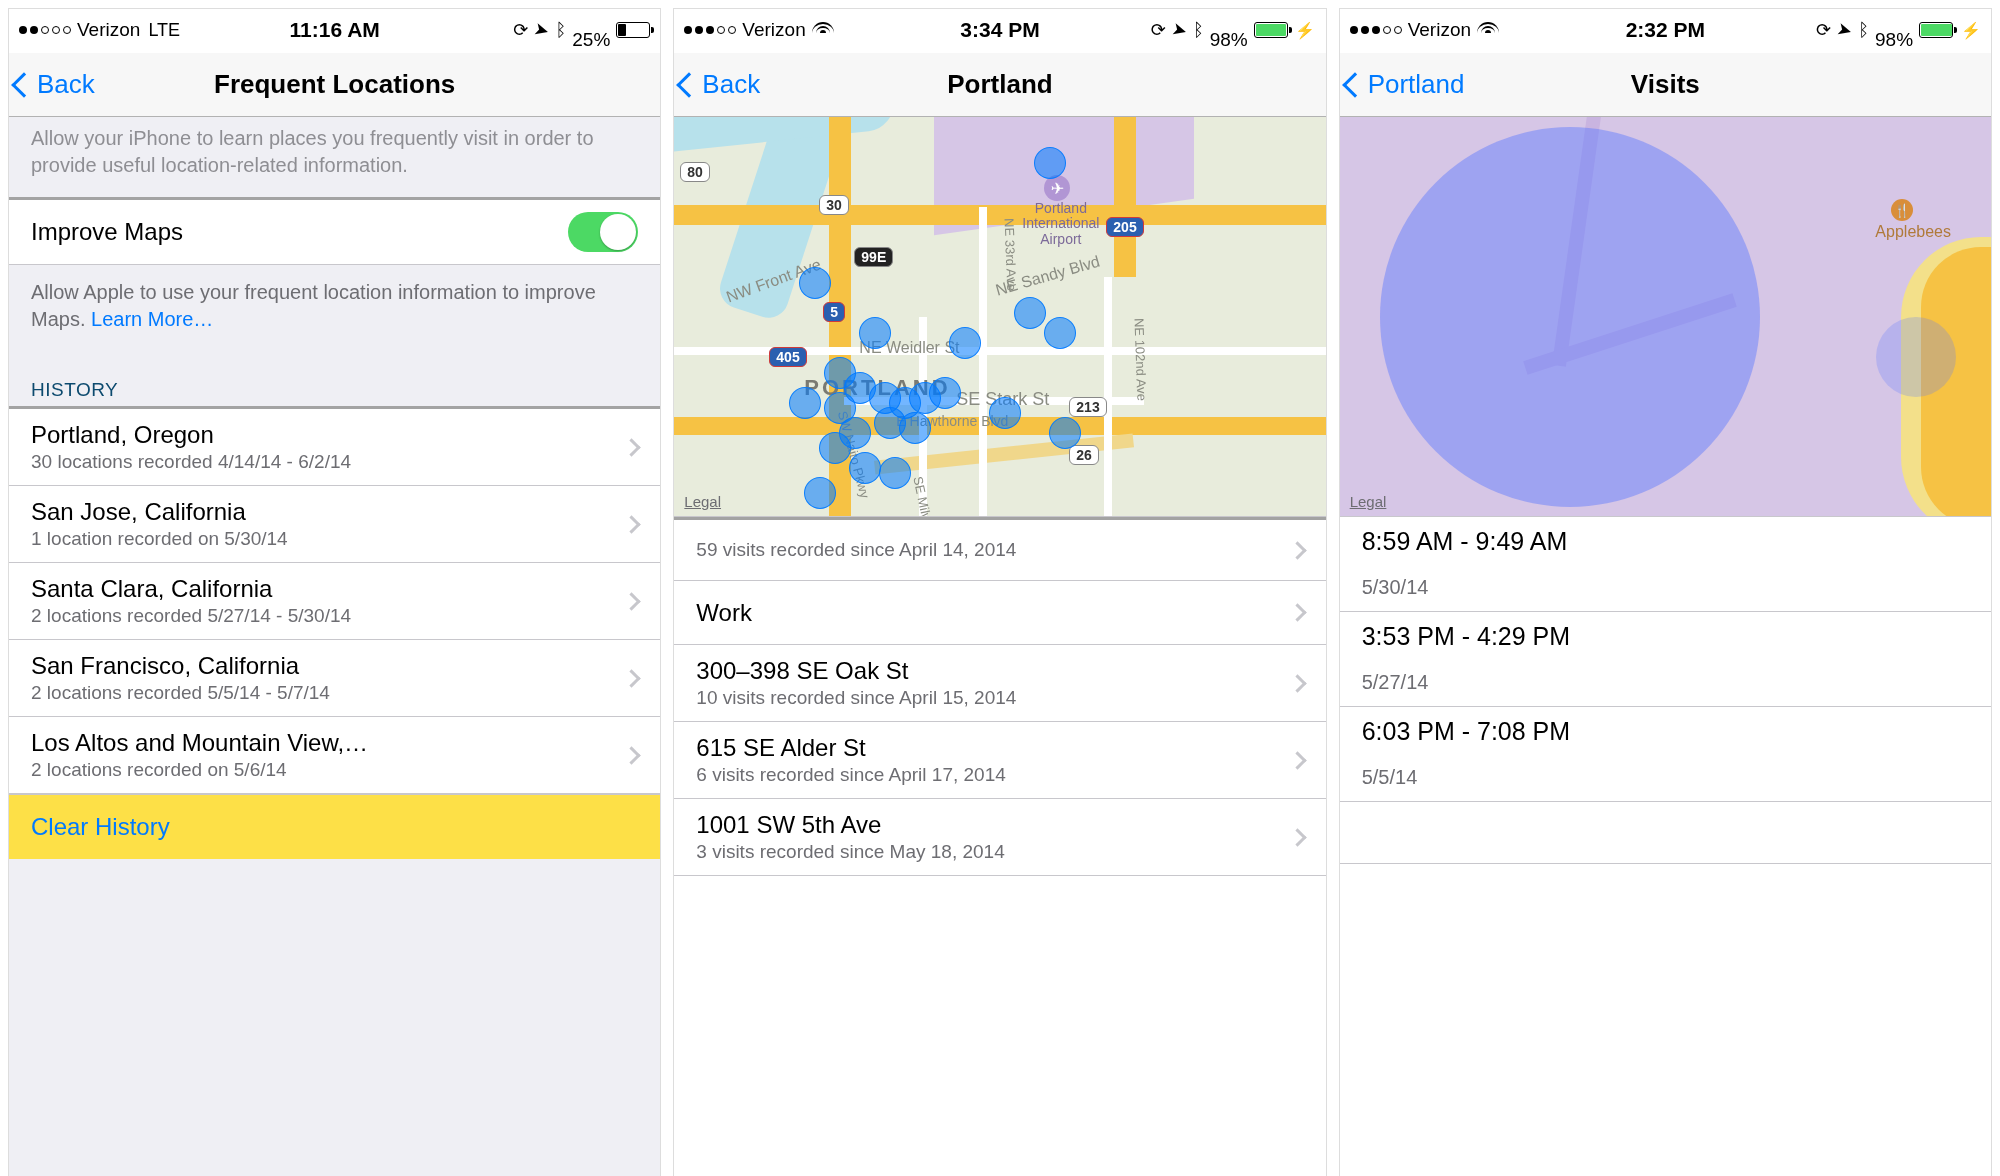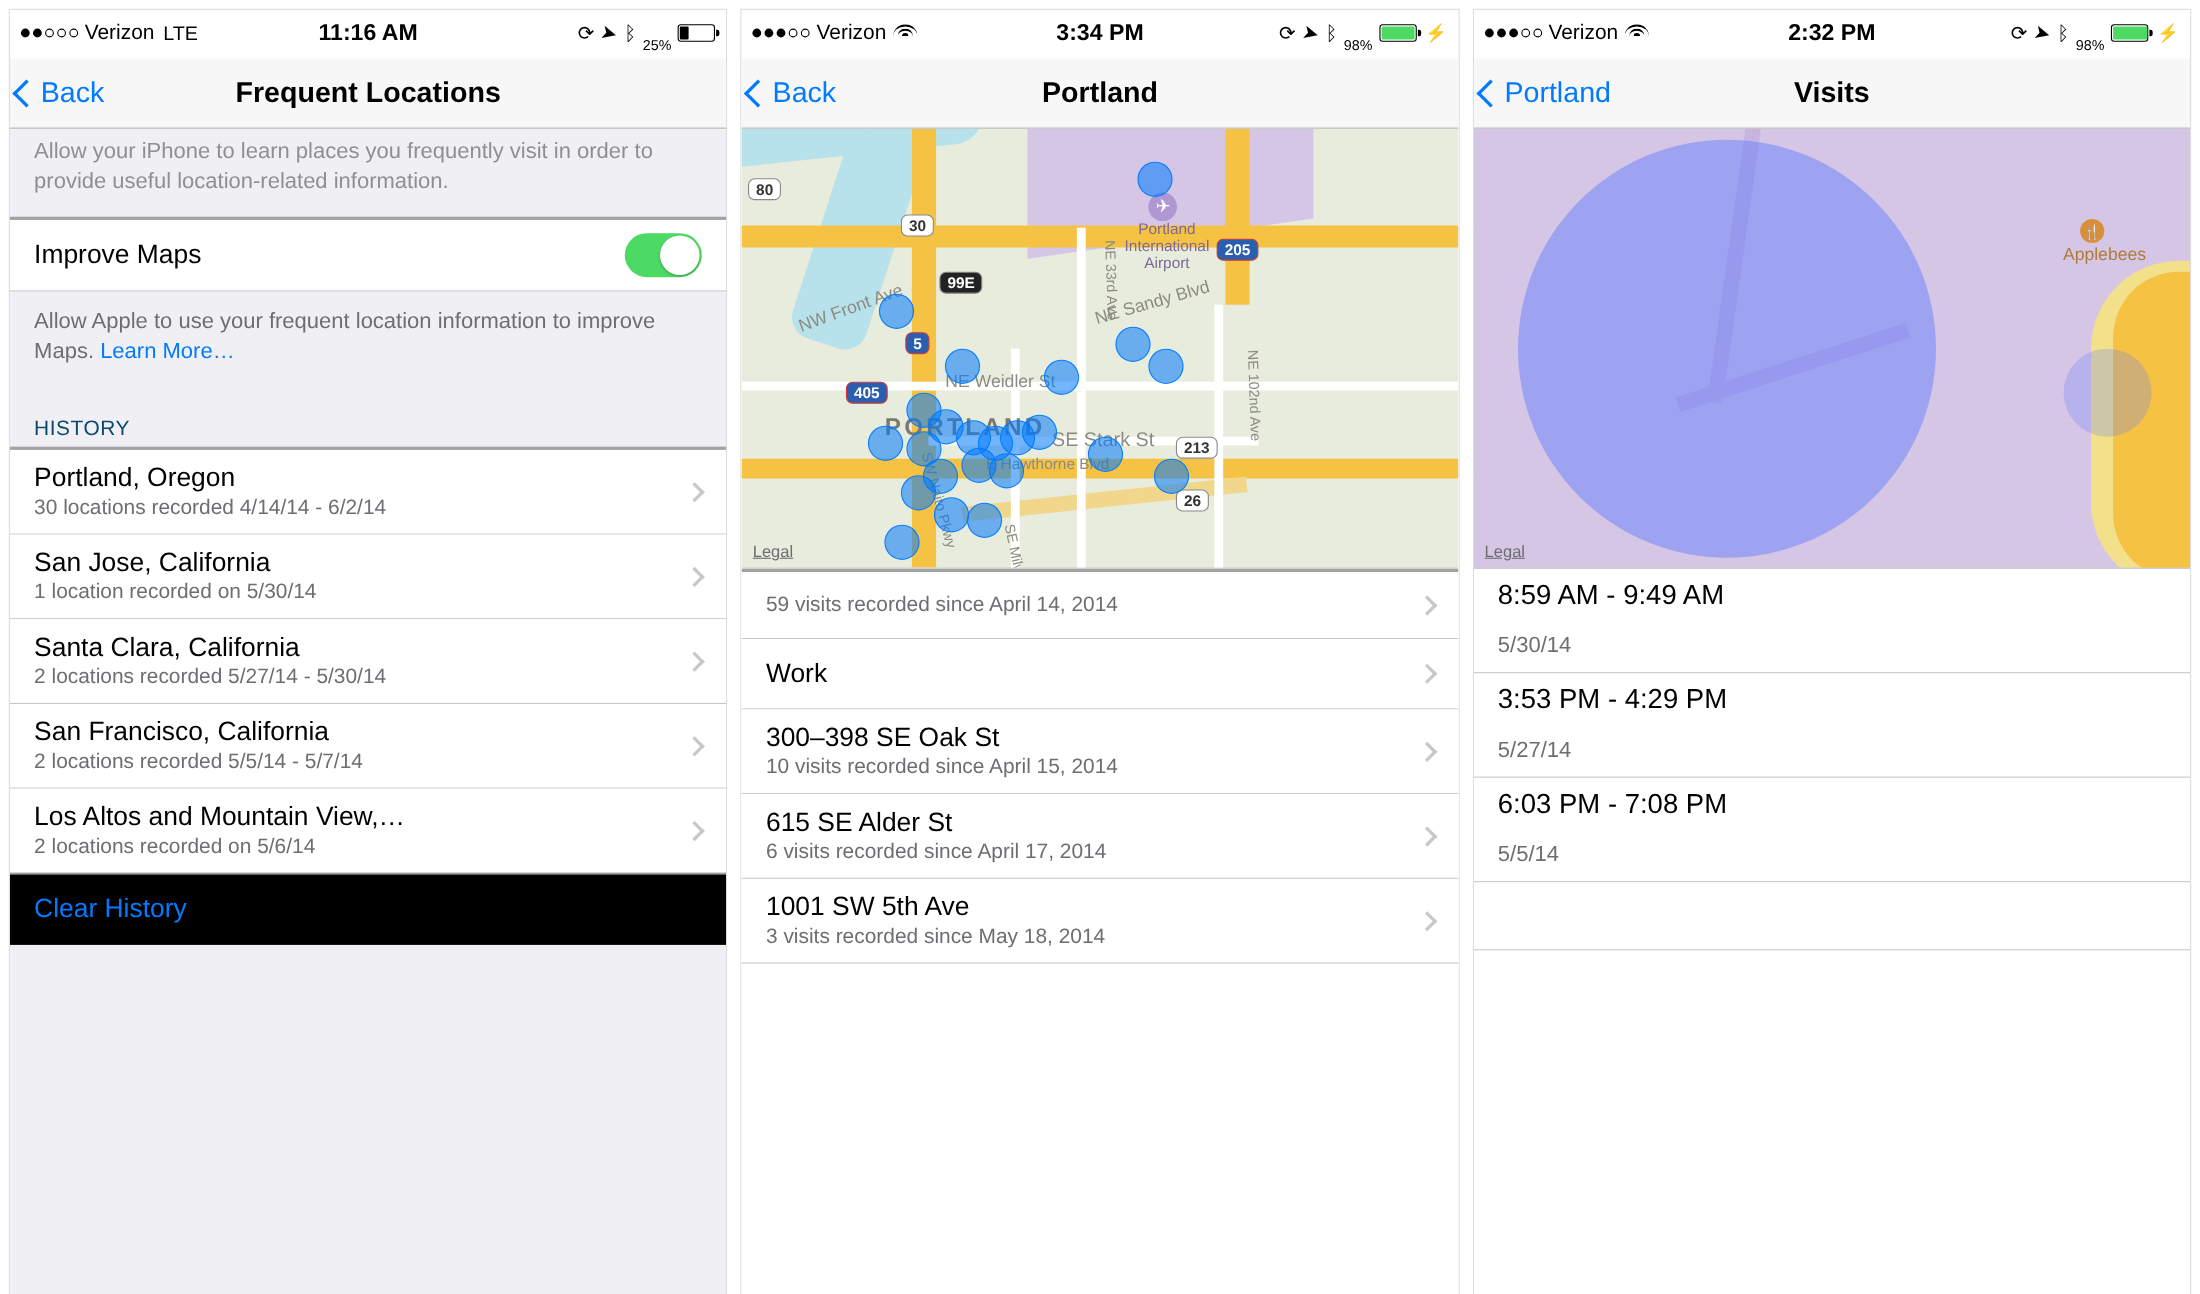--- a/index.html
+++ b/index.html
@@ -31,21 +31,21 @@
     font-size: 20px; font-weight: 500; color:#000;
     position: relative;
   }
   .sb-left, .sb-right { display:flex; align-items:center; gap:6px; }
   .sb-time { position:absolute; left:0; right:0; text-align:center; font-weight:600; font-size:21px; }
   .dots { display:flex; gap:3px; align-items:center; }
   .dot { width:8px; height:8px; border-radius:50%; background:#000; }
   .dot.empty { background:transparent; border:1.2px solid #000; }
   .carrier { font-size:19px; font-weight:400; }
   .conn   { font-size:18px; font-weight:400; margin-left:2px; }
-  .batt-pct { font-size:13px;margin-top:20px; }
+  .batt-pct { font-size:19px;margin-top:20px; }
   .battery {
     width:34px; height:16px; border:1.5px solid #000; border-radius:3px; position:relative;
   }
   .battery::after{
     content:""; position:absolute; right:-5px; top:4px; width:3px; height:6px; background:#000; border-radius:0 2px 2px 0;
   }
   .batt-fill{ position:absolute; left:1px; top:1px; bottom:1px; background:#000; border-radius:1px;}
   .batt-fill.green{ background:#4cd964; }
   .bolt{ font-size:16px; margin-left:2px; }
   
@@ -87,21 +87,21 @@
   }
   .toggle{
     width:70px; height:40px; background:#4cd964; border-radius:40px; position:relative; flex-shrink:0;
   }
   .toggle::after{
     content:""; position:absolute; right:2px; top:2px; width:36px; height:36px; background:#fff;
     border-radius:50%; box-shadow:0 1px 2px rgba(0,0,0,.3);
   }
   .link{ color:#007aff;text-align:right; }
   .clear-row{
-    background:#000000; border-top:1px solid #c8c7cc;
+    background:#fde047; border-top:1px solid #c8c7cc;
     padding:18px 22px; color:#007aff; font-size:24px;
   }
   
   .map{
     position:relative; width:100%; height:400px; background:#e8ecdc; overflow:hidden;
     border-bottom:1px solid #c8c7cc;
   }
   .map .legal{ position:absolute; left:10px; bottom:6px; font-size:15px; color:#6d6d72; text-decoration:underline;}
   .map .circle{
     position:absolute; width:32px; height:32px; border-radius:50%;

